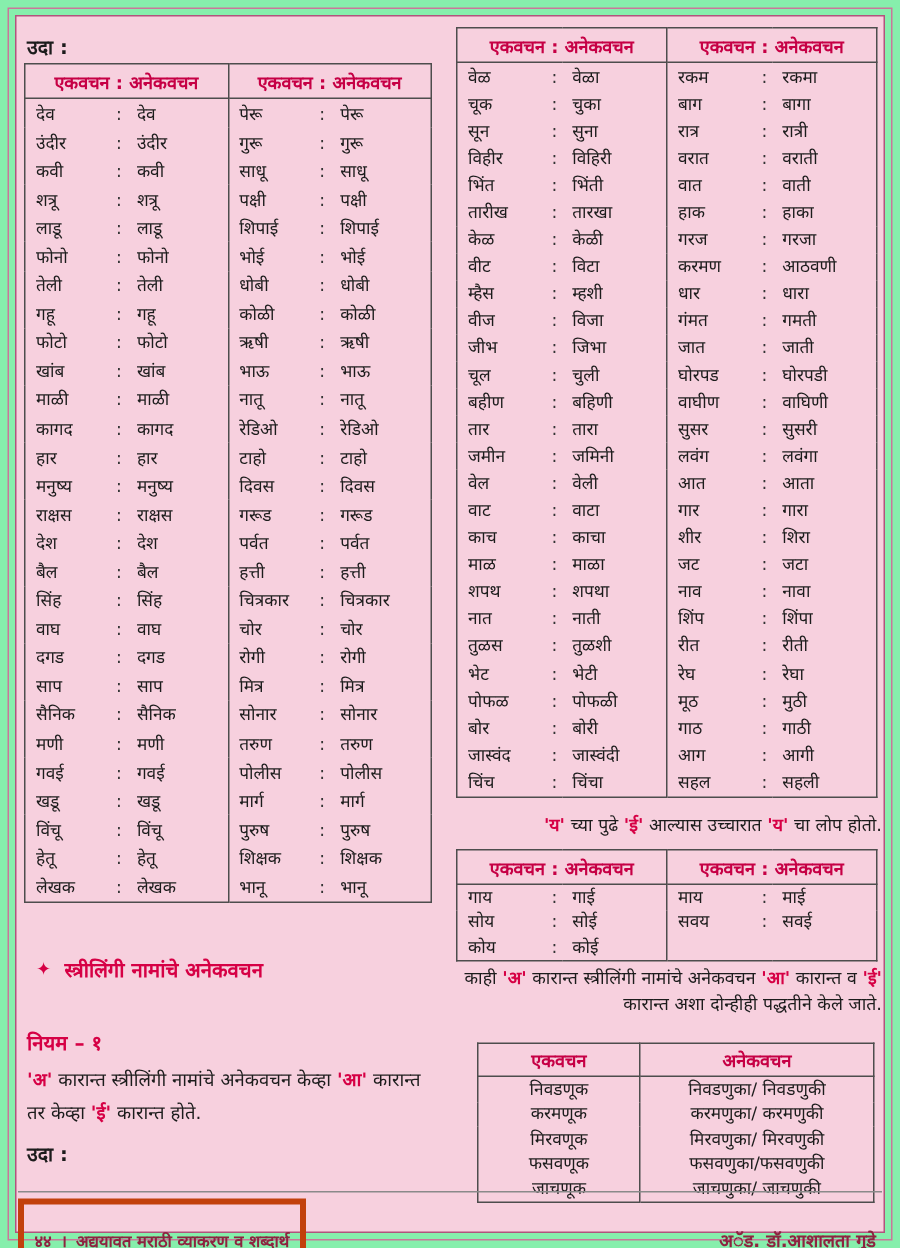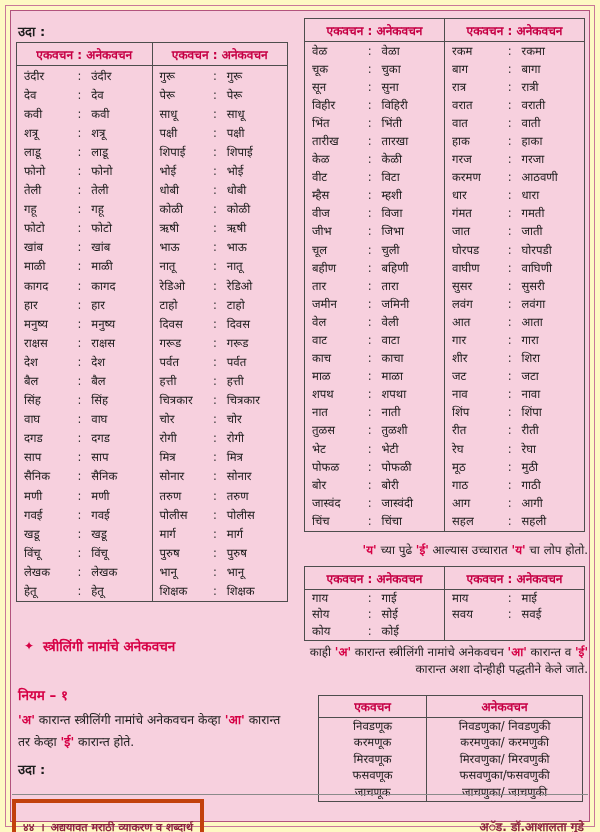--- a/index.html
+++ b/index.html
@@ -5,21 +5,21 @@
   * { margin:0; padding:0; box-sizing:border-box; }
   html,body { width:600px; height:832px; }
   body {
     font-family:"DejaVu Sans", sans-serif;
     background:#e49cb6;
     position:relative;
     overflow:hidden;
   }
   .page {
     position:absolute; inset:0;
-    background:#fef9c3;
+    background:#86efac;
   }
   .outer-frame {
     position:absolute; inset:5px;
     border:1px solid #c9789a;
     pointer-events:none;
   }
   .frame {
     position:absolute; inset:10px;
     border:1px solid #b2537d;
     background:#f7d0de;
@@ -130,32 +130,32 @@
           <col style="width:25%">
         </colgroup>
       <thead>
         <tr>
           <th colspan="2">एकवचन : अनेकवचन</th>
           <th colspan="2">एकवचन : अनेकवचन</th>
         </tr>
       </thead>
       <tbody>
           <tr>
+            <td>देव</td>
+            <td>देव</td>
+            <td>पेरू</td>
+            <td>पेरू</td>
+          </tr>
+          <tr>
             <td>उंदीर</td>
             <td>उंदीर</td>
             <td>गुरू</td>
             <td>गुरू</td>
           </tr>
           <tr>
-            <td>देव</td>
-            <td>देव</td>
-            <td>पेरू</td>
-            <td>पेरू</td>
-          </tr>
-          <tr>
             <td>कवी</td>
             <td>कवी</td>
             <td>साधू</td>
             <td>साधू</td>
           </tr>
           <tr>
             <td>शत्रू</td>
             <td>शत्रू</td>
             <td>पक्षी</td>
             <td>पक्षी</td>
@@ -286,30 +286,30 @@
             <td>मार्ग</td>
             <td>मार्ग</td>
           </tr>
           <tr>
             <td>विंचू</td>
             <td>विंचू</td>
             <td>पुरुष</td>
             <td>पुरुष</td>
           </tr>
           <tr>
+            <td>हेतू</td>
+            <td>हेतू</td>
+            <td>शिक्षक</td>
+            <td>शिक्षक</td>
+          </tr>
+          <tr>
             <td>लेखक</td>
             <td>लेखक</td>
             <td>भानू</td>
             <td>भानू</td>
-          </tr>
-          <tr>
-            <td>हेतू</td>
-            <td>हेतू</td>
-            <td>शिक्षक</td>
-            <td>शिक्षक</td>
           </tr>
         </tbody>
     </table>
   </div>
 
   <div class="right-table-wrap">
     <table class="pair-table rt">
       <colgroup>
           <col style="width:25%">
           <col style="width:25%">

